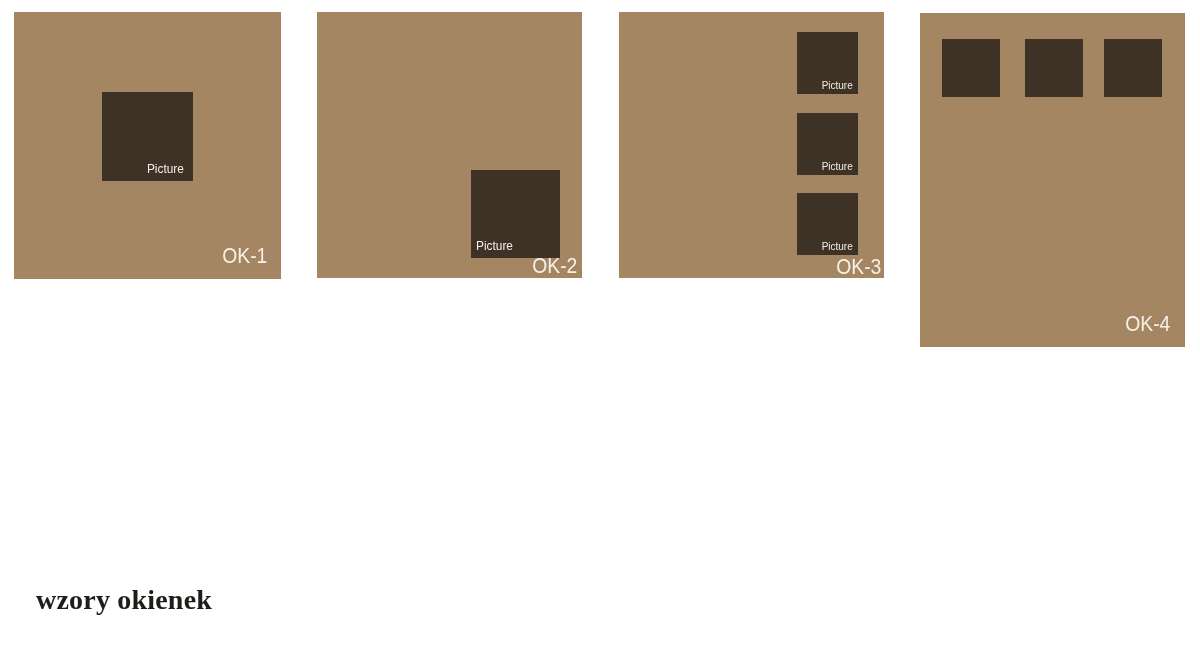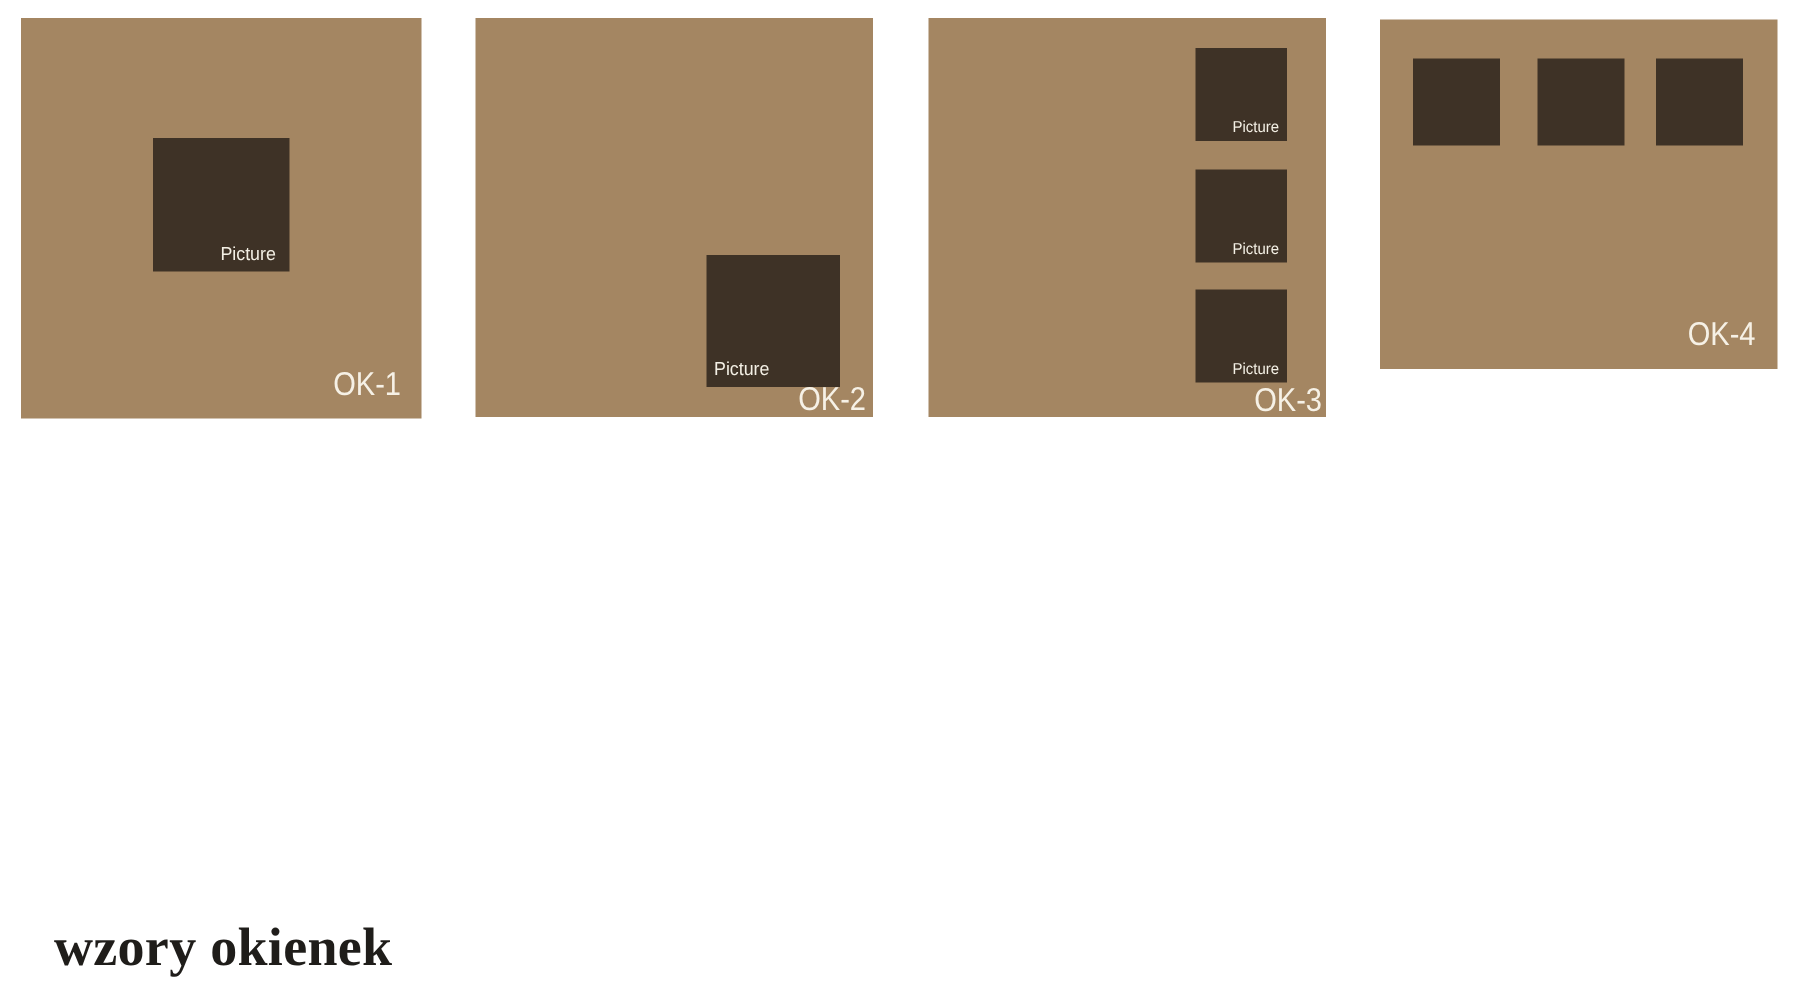--- a/index.html
+++ b/index.html
@@ -16,21 +16,21 @@
     background:var(--background);
     font-family:"Liberation Sans", sans-serif;
   }
   .panel{
     position:absolute;top:12px;width:265px;height:266px;
     background:var(--panel);
   }
   .panel-1{left:14px;width:267px;height:267px;}
   .panel-2{left:317px;}
   .panel-3{left:619px;}
-  .panel-4{left:920px;top:13px;height:233px;}
+  .panel-4{left:920px;top:13px;height:334px;}
   .win{
     position:absolute;background:var(--window);text-align:right;
   }
   .p1-win{left:88px;top:80px;width:91px;height:89px;}
   .p2-win{left:154px;top:158px;width:89px;height:88px;}
   .p3-win{left:178px;width:61px;height:62px;}
   .p3-win-1{top:20px;}
   .p3-win-2{top:101px;}
   .p3-win-3{top:181px;}
   .p4-win{top:26px;width:58px;height:58px;}
@@ -48,23 +48,23 @@
   .panel-label{
     position:absolute;color:var(--panel-label);
     font-size:22px;line-height:1;white-space:nowrap;
     transform:scaleX(0.88);transform-origin:100% 100%;
   }
   .panel-1 .panel-label{right:14px;bottom:12px;}
   .panel-2 .panel-label{right:5px;bottom:1px;}
   .panel-3 .panel-label{right:3px;bottom:0px;}
   .panel-4 .panel-label{right:15px;bottom:12px;}
   .page-title{
-    position:absolute;left:36px;top:611px;margin:0;
+    position:absolute;left:36px;top:584px;margin:0;
     font-family:"Liberation Serif", serif;
-    font-weight:bold;font-size:36px;line-height:1.15;
+    font-weight:bold;font-size:28px;line-height:1.15;
     color:var(--title);letter-spacing:0.2px;
   }
 </style>
 </head>
 <body>
 
 <div>
 
   <div class="panel panel-1">
     <div class="win p1-win">

